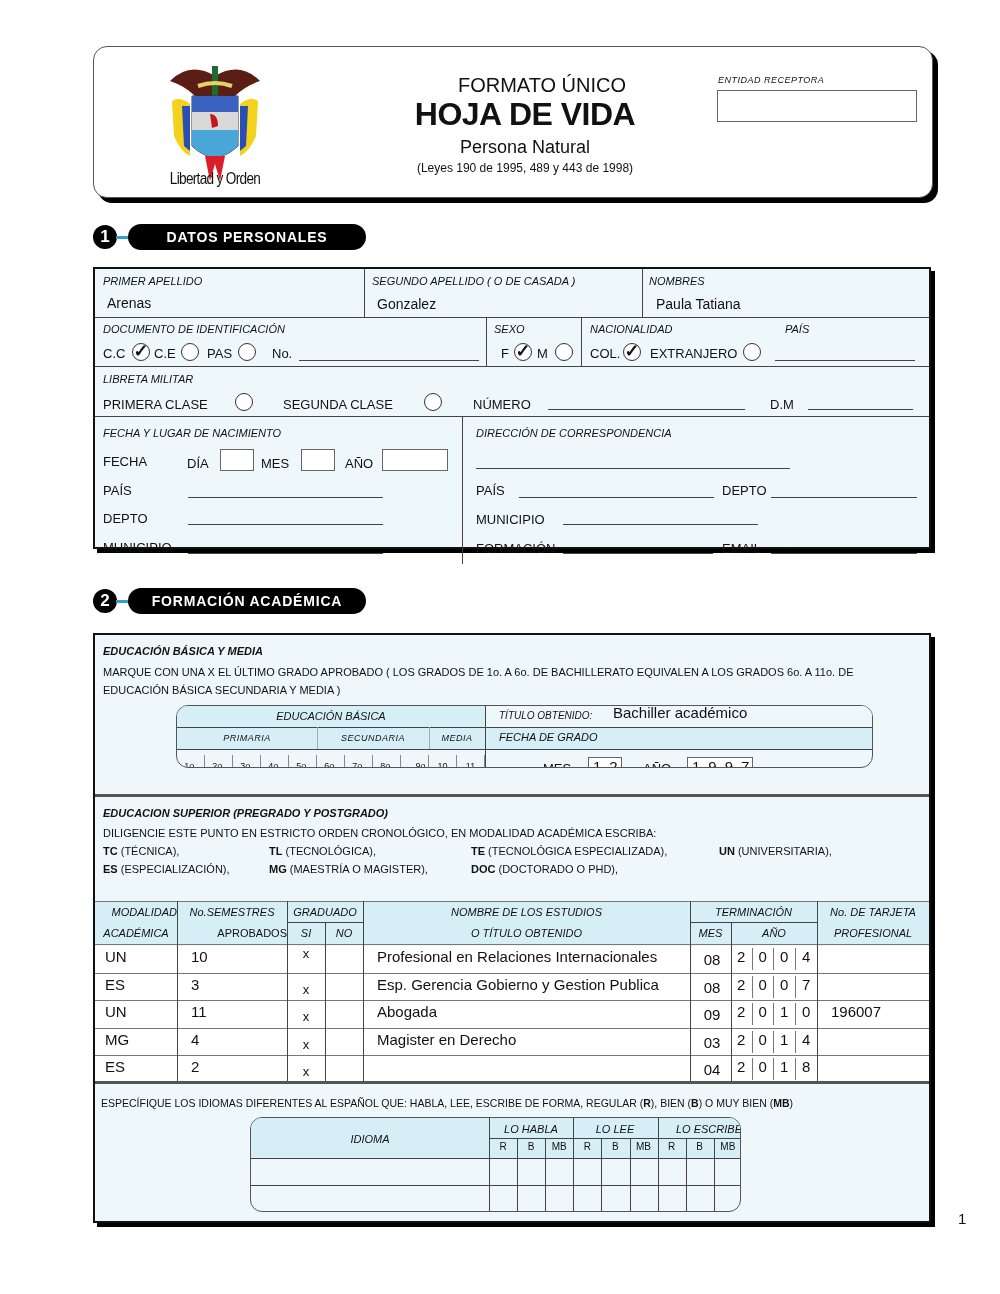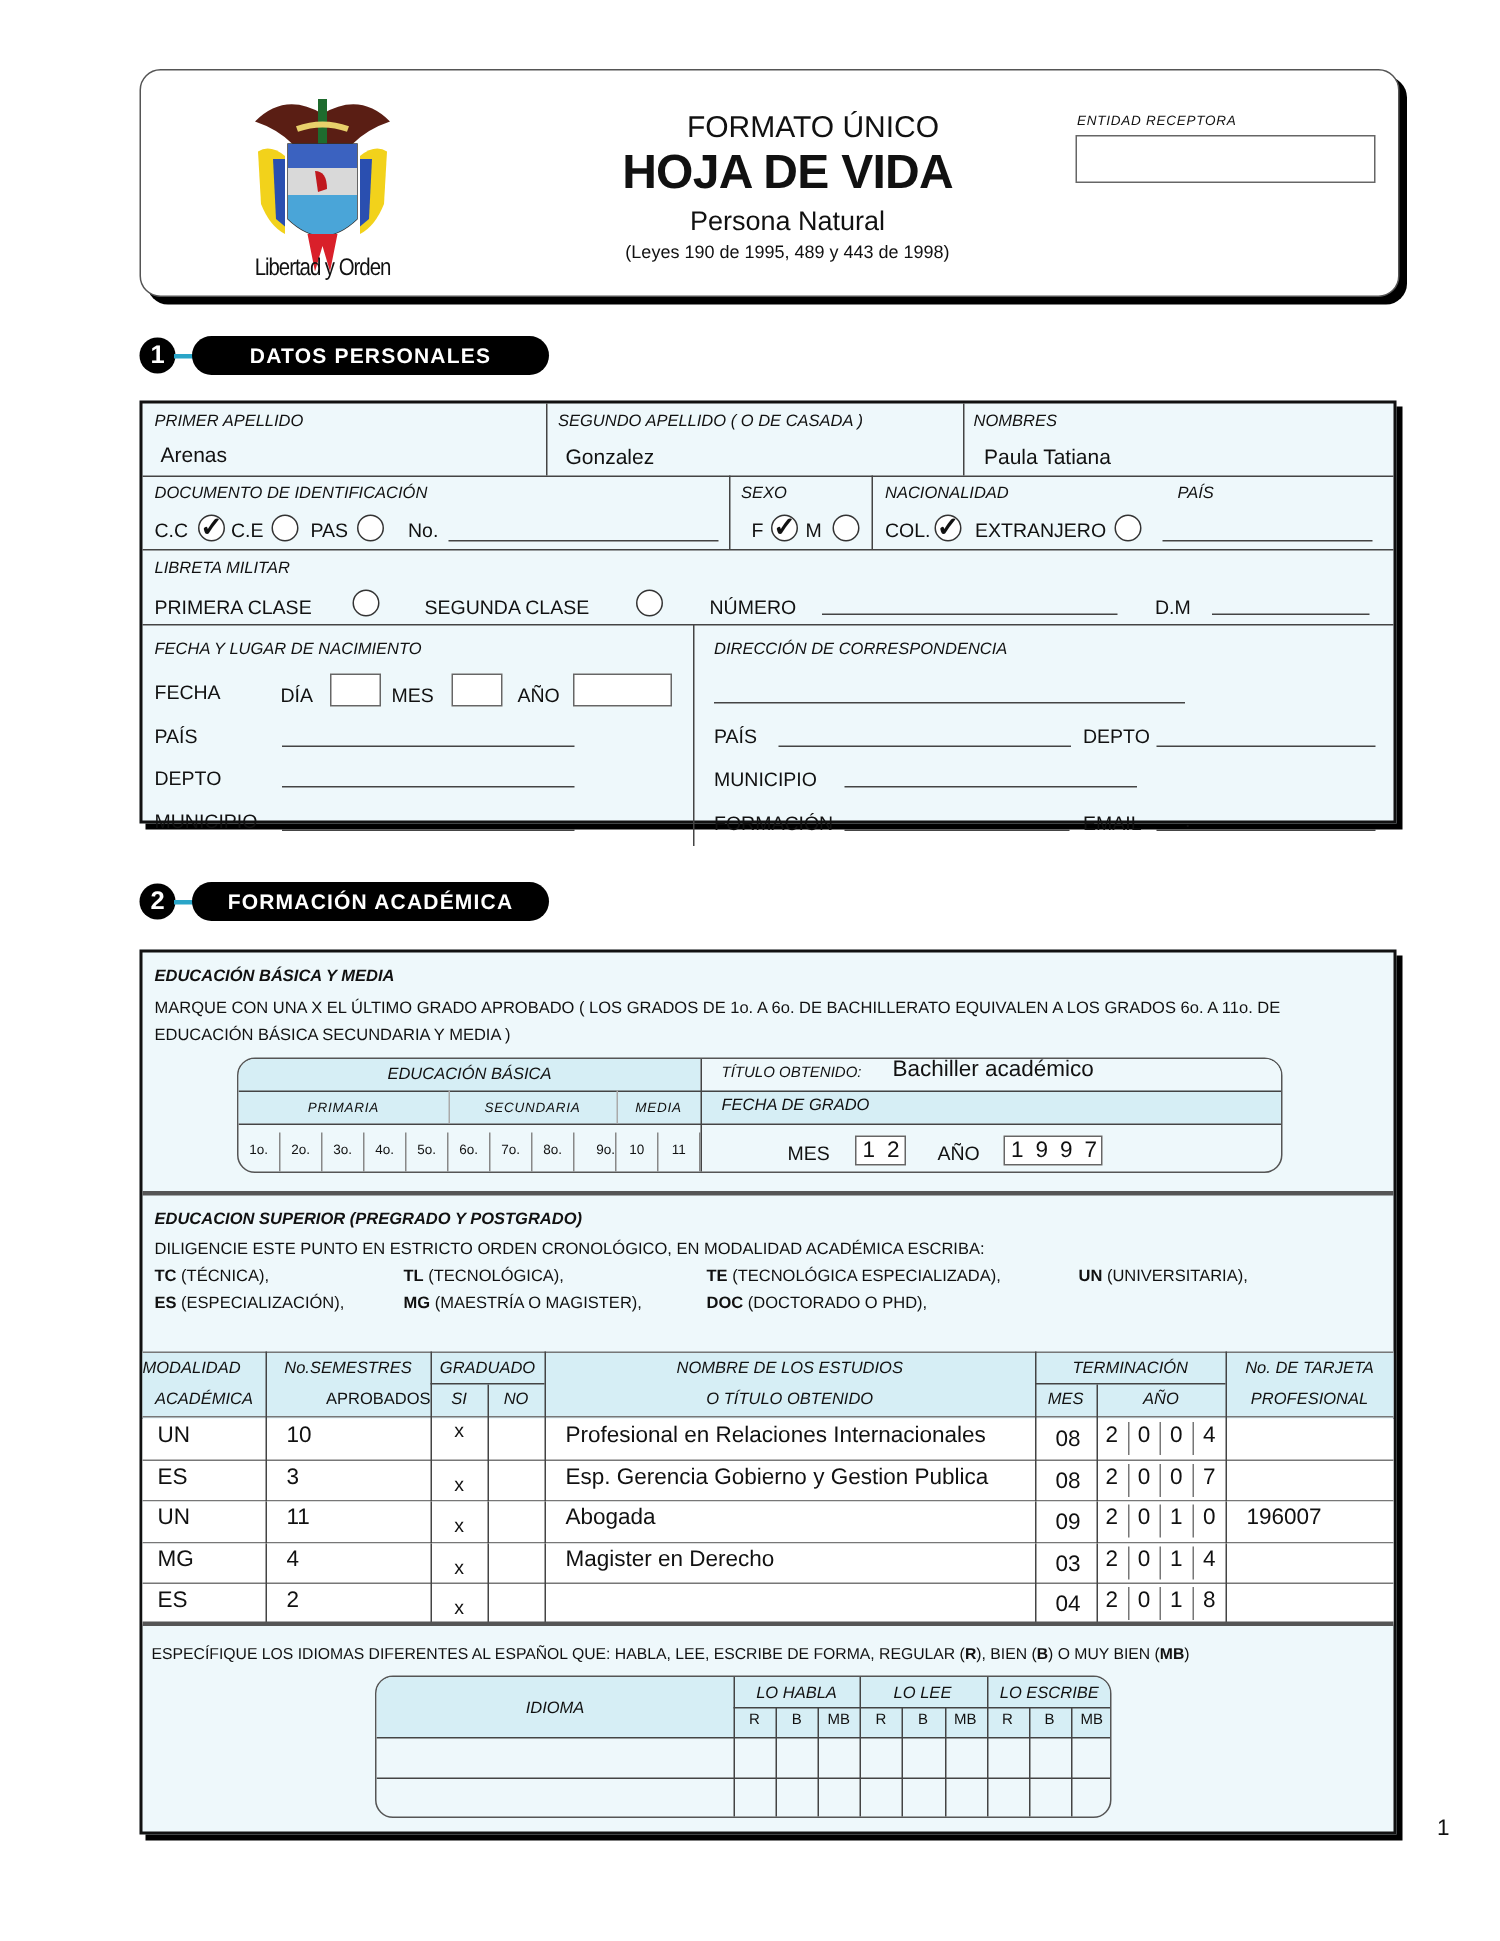--- a/index.html
+++ b/index.html
@@ -145,21 +145,21 @@
 
 <div class="abs sec-num" style="left:93px;top:589px">2</div>
 <div class="abs sec-line" style="left:116px;top:600px;width:16px"></div>
 <div class="abs sec-pill" style="left:128px;top:588px;width:238px">FORMACIÓN ACADÉMICA</div>
 
 <div class="abs panel" style="left:93px;top:633px;width:838px;height:590px">
   <div class="lbl" style="left:8px;top:10px;font-weight:bold">EDUCACIÓN BÁSICA Y MEDIA</div>
   <div class="small" style="left:8px;top:31px">MARQUE CON UNA X EL ÚLTIMO GRADO APROBADO ( LOS GRADOS DE 1o. A 6o. DE BACHILLERATO EQUIVALEN A LOS GRADOS 6o. A 11o. DE</div>
   <div class="small" style="left:8px;top:49px">EDUCACIÓN BÁSICA SECUNDARIA Y MEDIA )</div>
 
-  <div class="rbox" style="left:63px;top:70px;width:697px;height:77px">
+  <div class="rbox" style="left:81px;top:70px;width:697px;height:63px">
     <div class="tbl-hdr" style="position:absolute;left:0;top:0;width:697px;height:43px"></div>
     <div class="tbl-hdr" style="position:absolute;left:308px;top:0;width:389px;height:21px;background:#eef8fb"></div>
     <div class="hline" style="left:0;top:21px;width:697px"></div>
     <div class="hline" style="left:0;top:43px;width:697px"></div>
     <div class="vline" style="left:308px;top:0;height:77px"></div>
     <div class="small" style="left:0;top:4px;width:308px;text-align:center;font-style:italic">EDUCACIÓN BÁSICA</div>
     <div class="small" style="left:0;top:27px;width:140px;text-align:center;font-style:italic;font-size:9px;letter-spacing:0.5px">PRIMARIA</div>
     <div class="small" style="left:140px;top:27px;width:112px;text-align:center;font-style:italic;font-size:9px;letter-spacing:0.5px">SECUNDARIA</div>
     <div class="small" style="left:252px;top:27px;width:56px;text-align:center;font-style:italic;font-size:9px;letter-spacing:0.5px">MEDIA</div>
     <div class="vline" style="left:140px;top:21px;height:22px;border-color:#aaa"></div>
@@ -203,21 +203,21 @@
     <div class="vline" style="left:82px;top:0;height:176px"></div>
     <div class="vline" style="left:192px;top:0;height:176px"></div>
     <div class="vline" style="left:230px;top:22px;height:154px"></div>
     <div class="vline" style="left:268px;top:0;height:176px"></div>
     <div class="vline" style="left:595px;top:0;height:176px"></div>
     <div class="vline" style="left:636px;top:22px;height:154px"></div>
     <div class="vline" style="left:722px;top:0;height:176px"></div>
     <div class="hline" style="left:192px;top:21px;width:76px"></div>
     <div class="hline" style="left:595px;top:21px;width:127px"></div>
 
-    <div class="small" style="left:0;top:5px;width:82px;text-align:left;font-style:italic">MODALIDAD</div>
+    <div class="small" style="left:0;top:5px;width:82px;text-align:right;font-style:italic">MODALIDAD</div>
     <div class="small" style="left:0;top:26px;width:82px;text-align:center;font-style:italic">ACADÉMICA</div>
     <div class="small" style="left:82px;top:5px;width:110px;text-align:center;font-style:italic">No.SEMESTRES</div>
     <div class="small" style="left:82px;top:26px;width:110px;text-align:right;">APROBADOS</div>
     <div class="small" style="left:192px;top:5px;width:76px;text-align:center;font-style:italic">GRADUADO</div>
     <div class="small" style="left:192px;top:26px;width:38px;text-align:center;font-style:italic">SI</div>
     <div class="small" style="left:230px;top:26px;width:38px;text-align:center;font-style:italic">NO</div>
     <div class="small" style="left:268px;top:5px;width:327px;text-align:center;font-style:italic">NOMBRE DE LOS ESTUDIOS</div>
     <div class="small" style="left:268px;top:26px;width:327px;text-align:center;font-style:italic">O TÍTULO OBTENIDO</div>
     <div class="small" style="left:595px;top:5px;width:127px;text-align:center;font-style:italic">TERMINACIÓN</div>
     <div class="small" style="left:595px;top:26px;width:41px;text-align:center;font-style:italic">MES</div>
@@ -333,21 +333,21 @@
   <div class="small" style="left:6px;top:462px;font-size:10.5px"><span>ESPECÍFIQUE LOS IDIOMAS DIFERENTES AL ESPAÑOL QUE: HABLA, LEE, ESCRIBE DE FORMA, REGULAR (</span><b>R</b><span>), BIEN (</span><b>B</b><span>) O MUY BIEN (</span><b>MB</b><span>)</span></div>
 
   <div class="rbox" style="left:155px;top:482px;width:491px;height:95px">
     <div class="tbl-hdr" style="position:absolute;left:0;top:0;width:491px;height:40px"></div>
     <div class="hline" style="left:0;top:40px;width:491px"></div>
     <div class="hline" style="left:0;top:67px;width:491px"></div>
     <div class="hline" style="left:238px;top:20px;width:253px"></div>
     <div class="small" style="left:0;top:15px;width:238px;text-align:center;font-style:italic">IDIOMA</div>
     <div class="small" style="left:238px;top:5px;width:84px;text-align:center;font-style:italic">LO HABLA</div>
     <div class="small" style="left:322px;top:5px;width:84px;text-align:center;font-style:italic">LO LEE</div>
-    <div class="small" style="left:406px;top:5px;width:85px;text-align:center;font-style:italic">LO ESCRIBE</div>
+    <div class="small" style="left:406px;top:5px;width:85px;text-align:right;font-style:italic">LO ESCRIBE</div>
     <div id="idiomas-cols">
         <div class="vline" style="left: 238px; top: 0px; height: 95px;"></div>
         <div class="small" style="left: 238px; top: 23px; width: 28px; text-align: center; font-size: 10px;">R</div>
         <div class="vline" style="left: 266.1px; top: 20px; height: 75px;"></div>
         <div class="small" style="left: 266.1px; top: 23px; width: 28px; text-align: center; font-size: 10px;">B</div>
         <div class="vline" style="left: 294.2px; top: 20px; height: 75px;"></div>
         <div class="small" style="left: 294.2px; top: 23px; width: 28px; text-align: center; font-size: 10px;">MB</div>
         <div class="vline" style="left: 322.3px; top: 0px; height: 95px;"></div>
         <div class="small" style="left: 322.3px; top: 23px; width: 28px; text-align: center; font-size: 10px;">R</div>
         <div class="vline" style="left: 350.4px; top: 20px; height: 75px;"></div>

